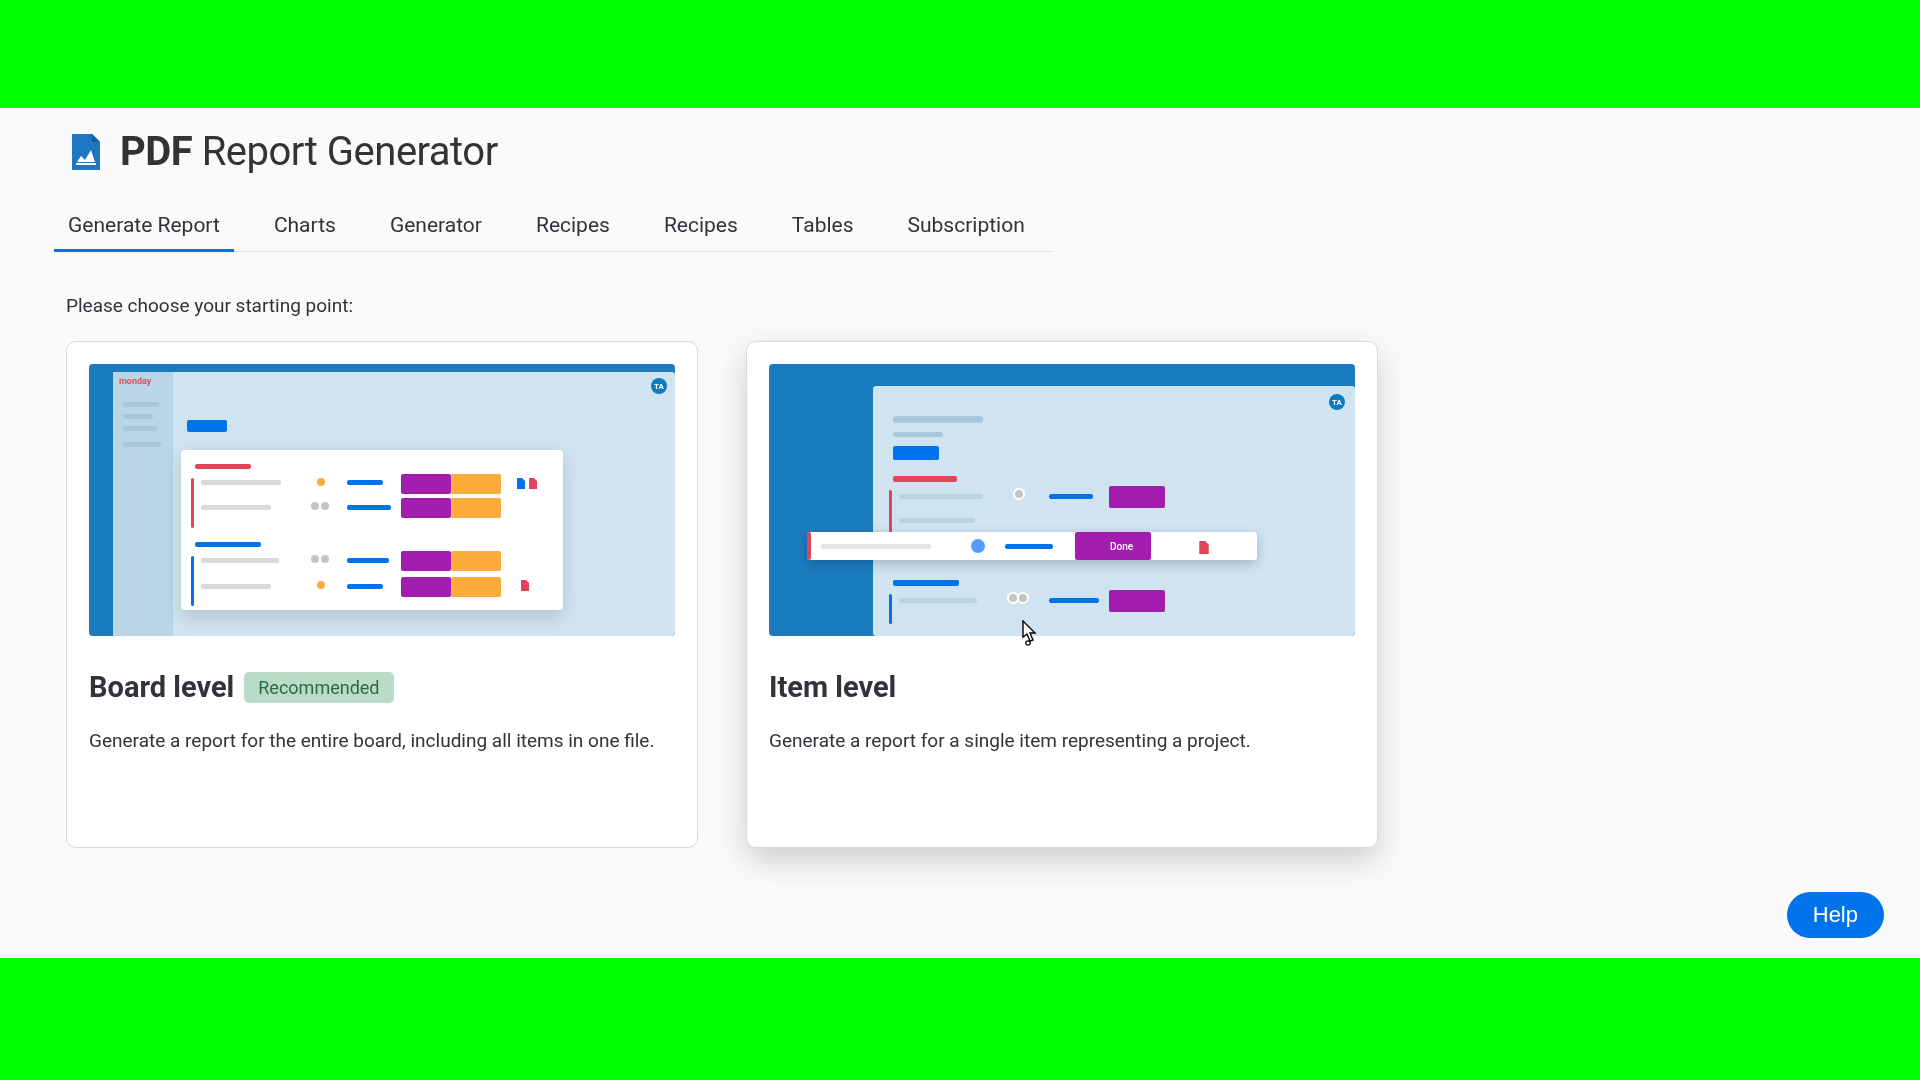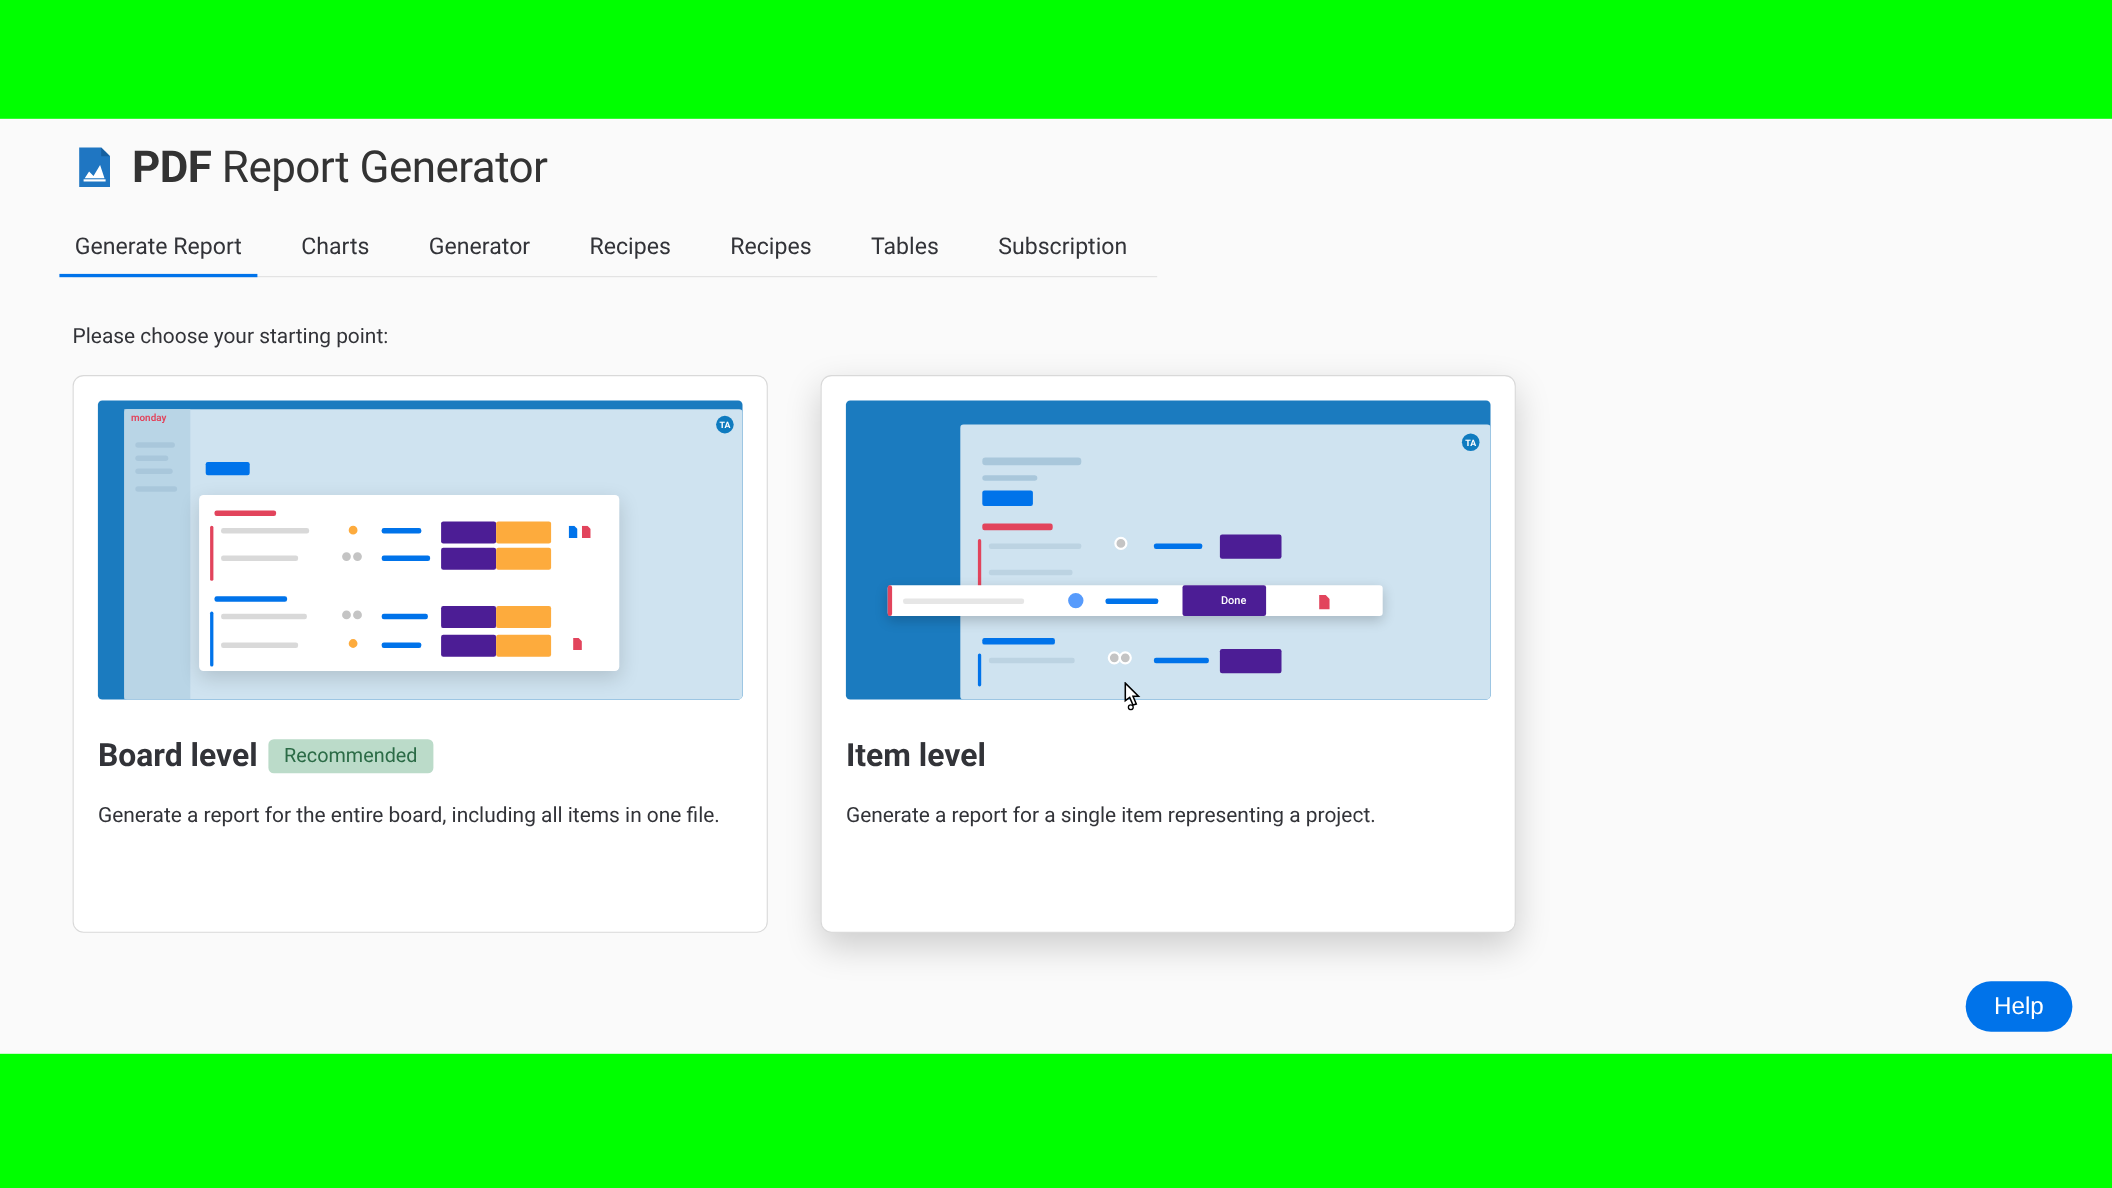--- a/index.html
+++ b/index.html
@@ -149,21 +149,21 @@
   background: #b9d5e6;
 }
 .mock-line {
   position: absolute;
   background: #a9c7db;
   border-radius: 3px;
   height: 5px;
 }
 .mock-blue { background: #0073ea; }
 .mock-red { background: #e2445c; }
-.mock-green { background: #4c1d95; padding-left: 17px; }
+.mock-green { background: #a21caf; padding-left: 17px; }
 .mock-yellow { background: #fdab3d; }
 .panel {
   position: absolute;
   background: #fff;
   border-radius: 4px;
   box-shadow: 0 6px 18px rgba(0,0,0,0.15);
 }
 .row-panel {
   position: absolute;
   background: #fff;

